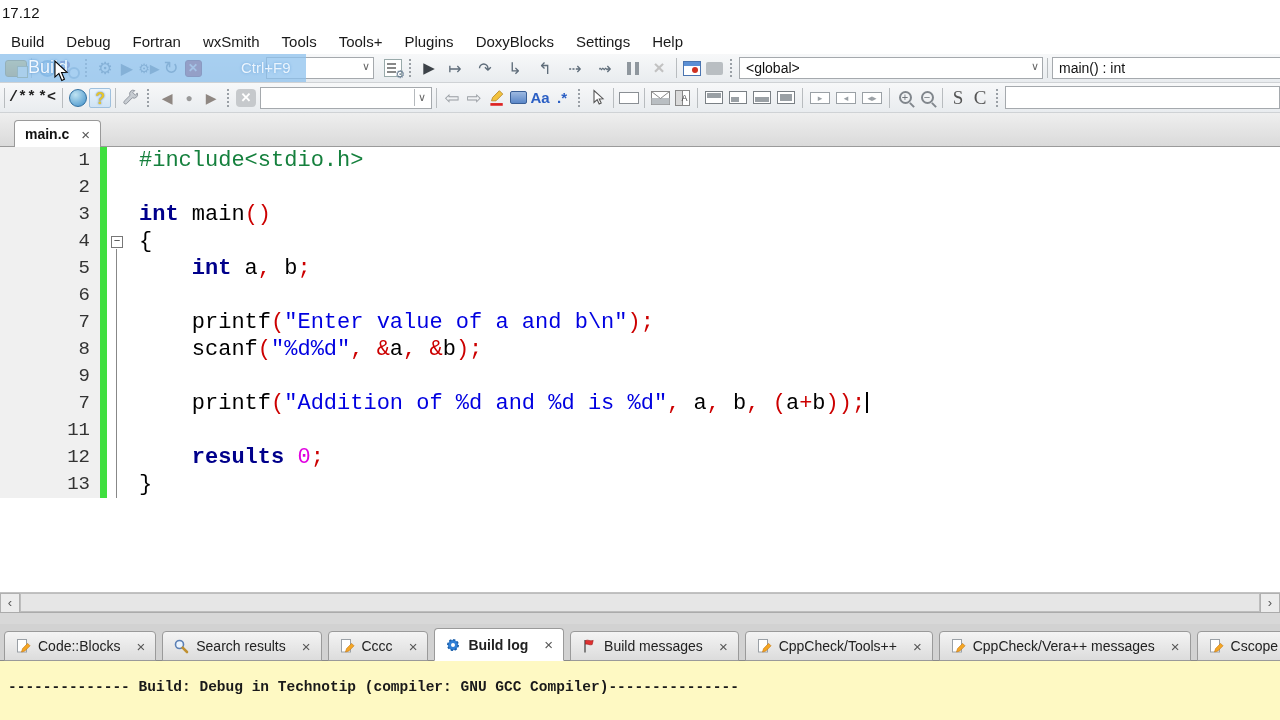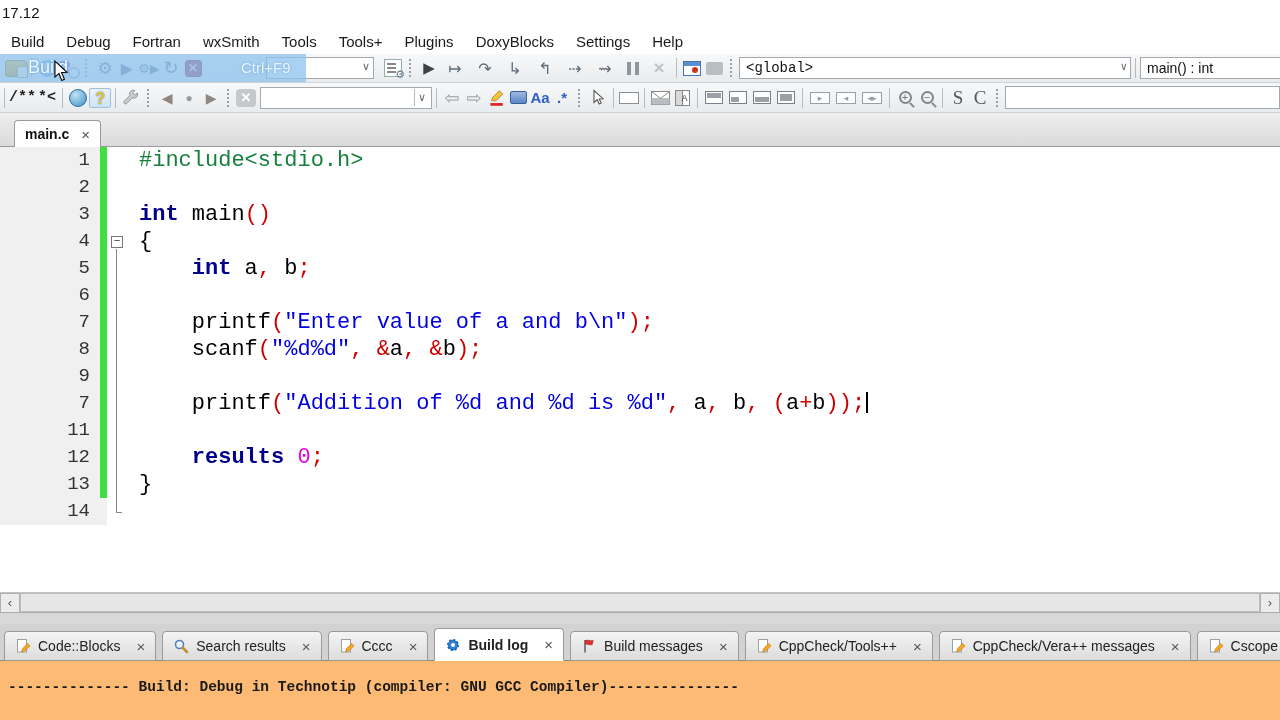--- a/index.html
+++ b/index.html
@@ -128,21 +128,21 @@
   .logs-hdr { height:25px; background:linear-gradient(#fafafa,#dcdcdc); border:1px solid #b0b0b0;
               border-left:none; border-right:none; font-size:14px; color:#222; padding:3px 0 0 6px; }
   .ltabbar { height:37px; background:#d2d2d2; border-bottom:1px solid #8a8a8a; display:flex;
              align-items:flex-end; padding-left:4px; gap:6px; }
   .ltab { height:30px; background:linear-gradient(#f4f4f4,#dcdcdc); border:1px solid #9a9a9a;
           border-radius:4px 4px 0 0; display:flex; align-items:center; padding:0 10px; font-size:14px;
           color:#222; flex:none; margin-bottom:-1px; }
   .ltab.active { background:#fff; font-weight:bold; height:33px; border-bottom:1px solid #fff; }
   .ltab .lic { margin-right:7px; display:flex; }
   .ltab .close { margin-left:16px; color:#555; font-weight:normal; font-size:15px; }
-  .log-content { flex:1; background:#fdba74; font-family:"Liberation Mono", monospace; font-size:14.5px;
+  .log-content { flex:1; background:#fef9c3; font-family:"Liberation Mono", monospace; font-size:14.5px;
                  font-weight:bold; color:#1a1a1a; padding:18px 0 0 8px; white-space:pre; }
 </style>
 </head>
 <body>
 
 <div class="win">
 
   <div class="titlebar">17.12</div>
 
   <div class="menubar">
@@ -193,21 +193,21 @@
       </span>
     <span class="ticon dim" style="font-size:19px;font-weight:bold;min-width:26px;">×</span>
     <span class="vsep"></span>
     <span class="ticon">
         <span class="dbgwin-ic"></span>
       </span>
     <span class="ticon">
         <span class="bubble-ic"></span>
       </span>
     <span class="grip"></span>
-    <div class="combo" style="width:392px;font-family:Liberation Mono, monospace;">
+    <div class="combo" style="width:304px;">
       <span>&lt;global&gt;</span>
       <span class="arr">∨</span>
     </div>
     <span class="vsep"></span>
     <div class="combo" style="flex:1;border-right:none;">
       <span>main() : int</span>
     </div>
 
     <div class="tip-band">
       <span class="tip-build">Build</span>
@@ -415,29 +415,20 @@
         <div class="ccode"><span class="tok-pl">    </span><span class="tok-kw">results</span><span class="tok-pl"> </span><span class="tok-num">0</span><span class="tok-op">;</span></div>
       </div>
       <div class="cline">
         <div class="lnum">13</div>
         <div class="chg on"></div>
         <div class="fold">
           <span class="fline full"></span>
         </div>
         <div class="ccode"><span class="tok-pl">}</span></div>
       </div>
-      <div class="cline">
-        <div class="lnum">14</div>
-        <div class="chg"></div>
-        <div class="fold">
-          <span class="fline half"></span>
-          <span class="fhor"></span>
-        </div>
-        <div class="ccode"></div>
-      </div>
     </div>
 
   <div class="hscroll">
     <div class="hbtn">‹</div>
     <div class="hthumb"></div>
     <div class="hbtn">›</div>
   </div>
 
   <div class="splitter"></div>
 

